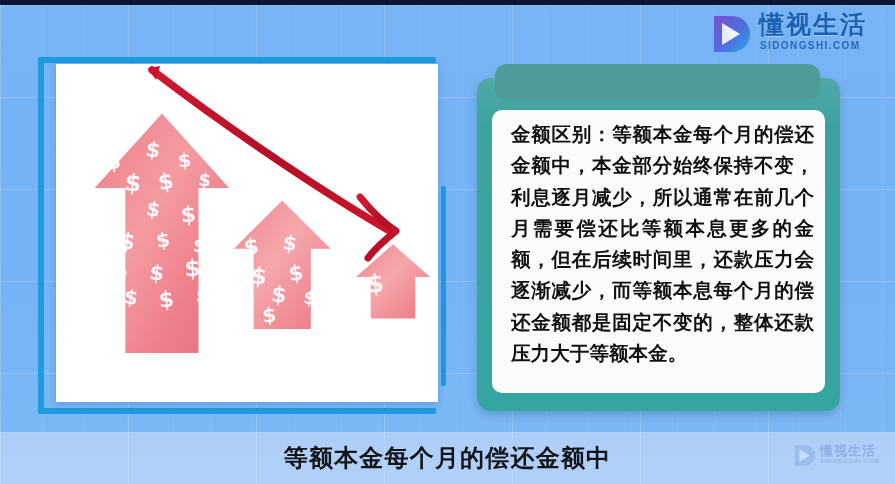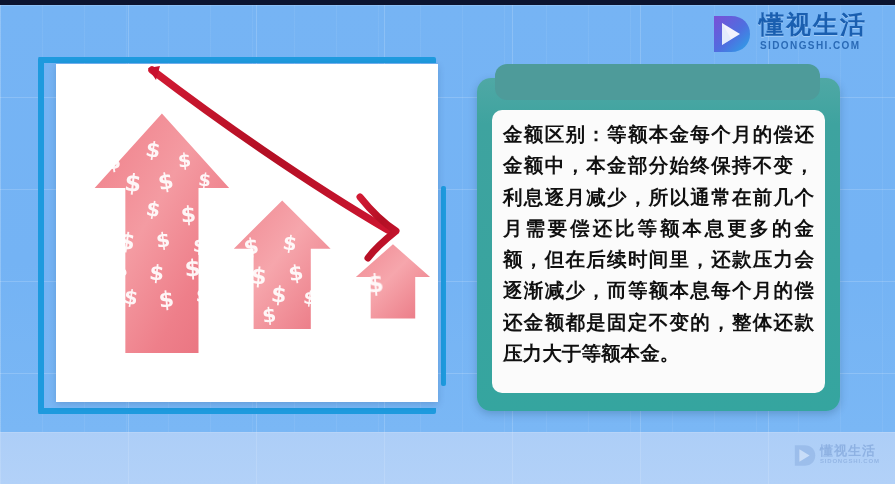--- a/index.html
+++ b/index.html
@@ -92,20 +92,21 @@
   }
   .text-card-body p {
     font-family:"DejaVu Sans","Liberation Sans",sans-serif;
     font-size:19.5px;
     line-height:31.3px;
     font-weight:700;
     color:#101010;
     letter-spacing:.1px;
     text-align:justify;
     text-justify:inter-character;
+    margin-left:8px;
   }
 
   
   .logo { position:absolute; left:709px; top:10px; width:180px; height:48px; }
   .logo-mark { position:absolute; left:0; top:2px; width:44px; height:44px; }
   .logo-text {
     position:absolute; left:50px; top:0px;
     font-family:"DejaVu Sans","Liberation Sans",sans-serif;
     font-size:25px; font-weight:700; color:#1a5fb0;
     letter-spacing:2px; line-height:30px;
@@ -255,14 +256,15 @@
 
   <div class="wm">
     <svg class="wm-mark" viewBox="0 0 44 44">
       <path d="M5 4 L22 4 C34 4 41 12 41 22 C41 32 34 40 22 40 L5 40 Z" fill="#7fa4da"></path>
       <path d="M13 11 L13 33 L31 22 Z" fill="#ffffff" opacity="0.85"></path>
     </svg>
     <div class="wm-text">懂视生活</div>
     <div class="wm-sub">SIDONGSHI.COM</div>
   </div>
 
+  <div class="subtitle">等额本金每个月的偿还金额中</div>
 
 </div>
 
 </body></html>

